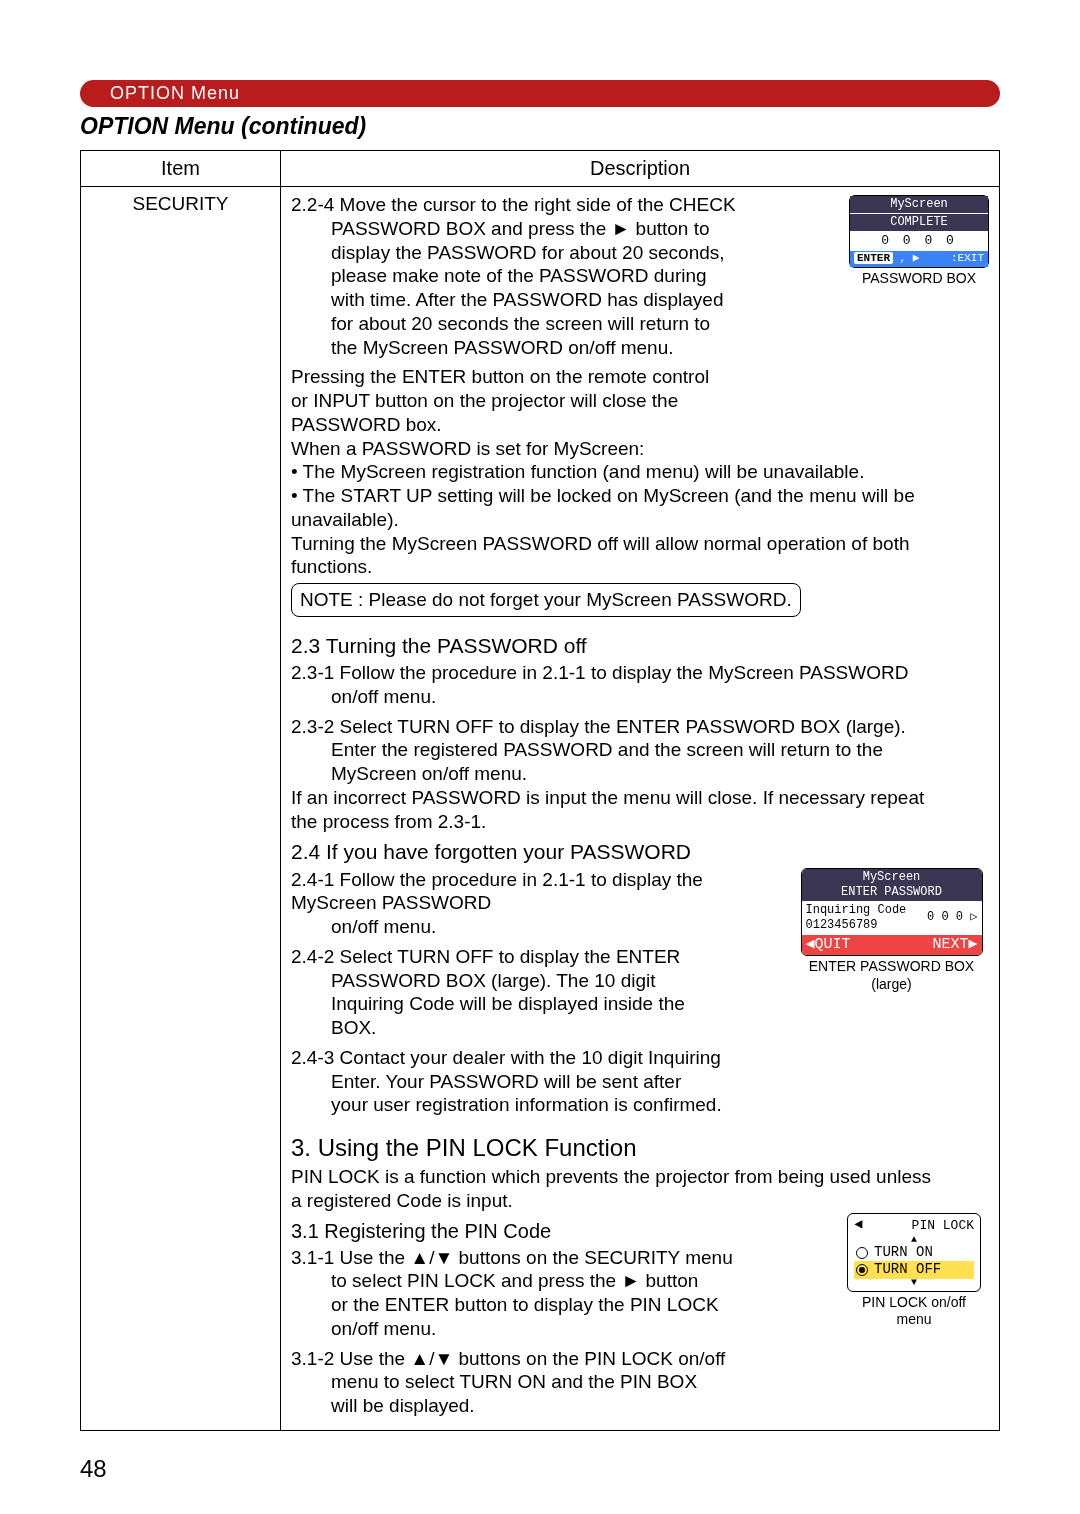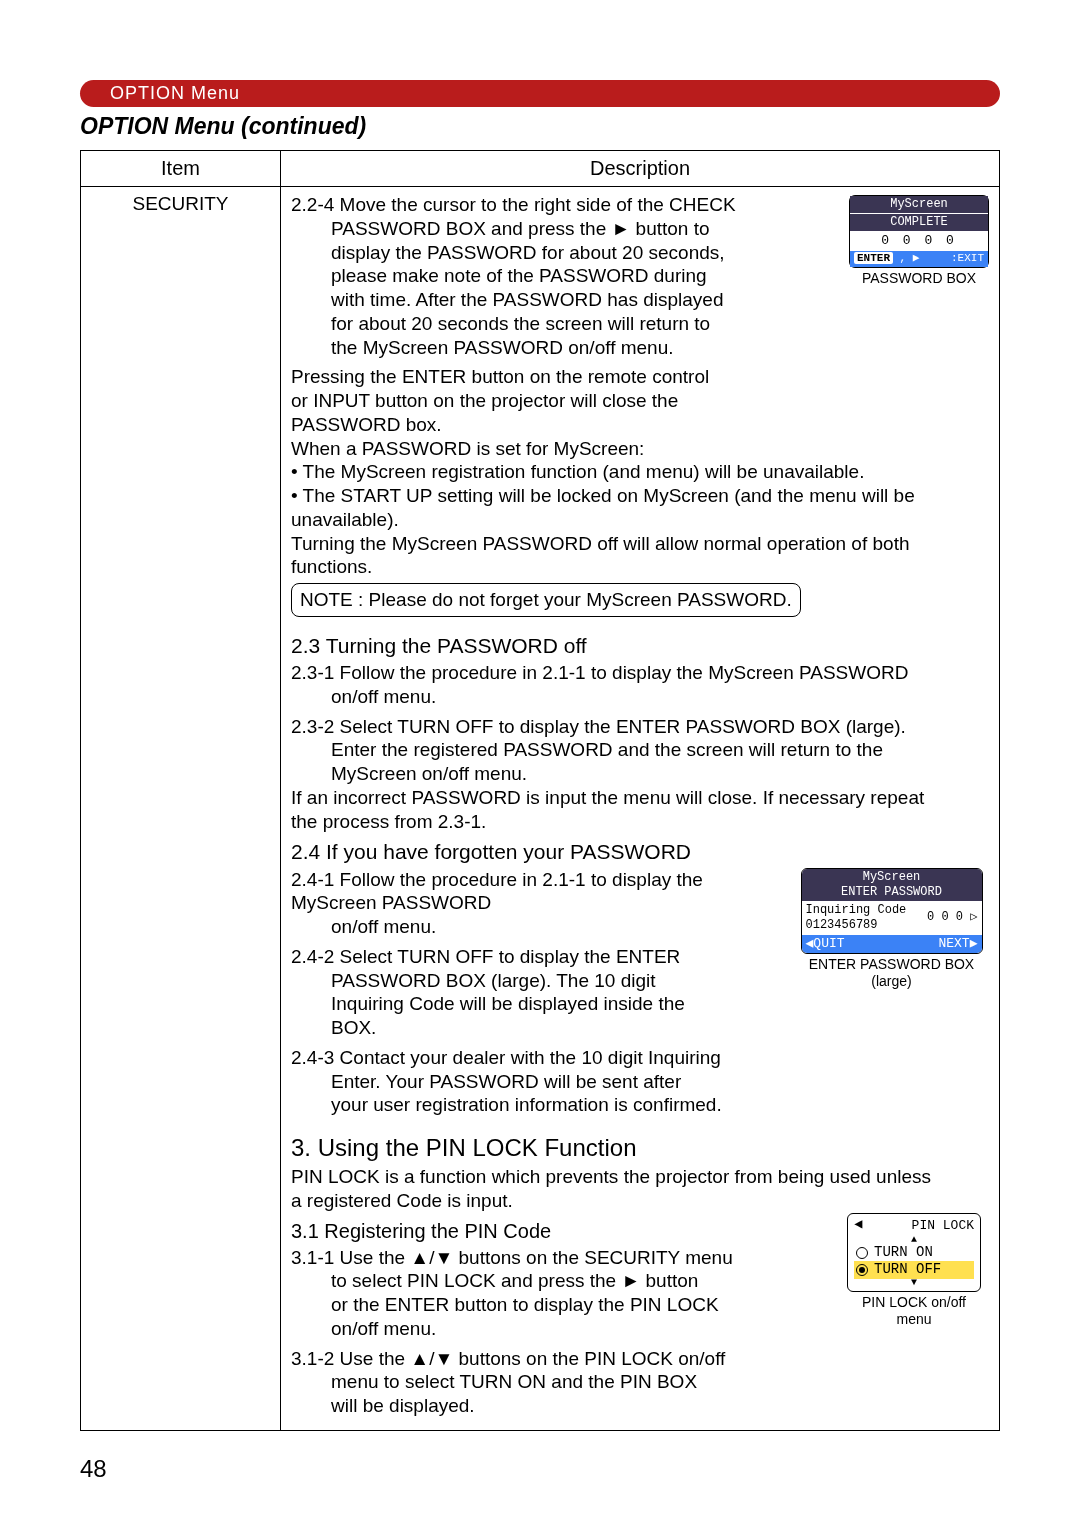--- a/index.html
+++ b/index.html
@@ -180,21 +180,21 @@
     margin:0 auto;
     overflow:hidden;
   }
   .osd-enter-large .head {
     background:#3a3553;color:#fff;text-align:center;padding:1px 2px;
   }
   .osd-enter-large .body {
     padding:2px 4px;
   }
   .osd-enter-large .foot {
-    background:#3b82f6;color:#fff;display:flex;justify-content:space-between;padding:1px 4px;font-size:13px;
+    background:#ef4444;color:#fff;display:flex;justify-content:space-between;padding:1px 4px;font-size:15px;
   }
 </style>
 </head>
 <body>
 
 <div class="page">
 
   <div class="tab-bar">
     <span class="tab-label">OPTION Menu</span>
   </div>

